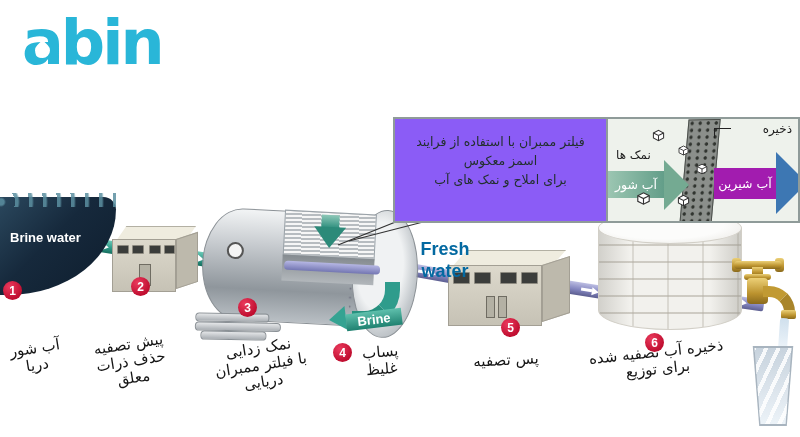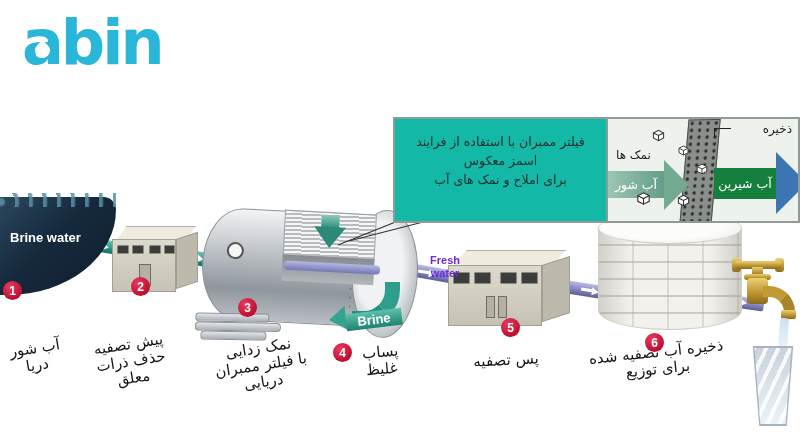--- a/index.html
+++ b/index.html
@@ -9,39 +9,39 @@
 
   
   .logo{left:22px;top:12px;font-size:62px;font-weight:800;letter-spacing:-3px;
         color:#29b6d8;line-height:1;z-index:20;}
   .logo-drop{left:13px;top:31px;width:15px;height:15px;background:#fff;
              border-radius:0 50% 50% 50%;transform:rotate(45deg);}
 
   
   .panel{left:393px;top:117px;width:407px;height:106px;display:flex;z-index:15;
          border:2px solid #8f9b99;box-sizing:border-box;}
-  .callout{width:213px;height:100%;background:#14b8a6;border-right:2px solid #8f9b99;
+  .callout{width:213px;height:100%;background:#8b5cf6;border-right:2px solid #8f9b99;
            box-sizing:border-box;direction:rtl;text-align:center;color:#22302d;
            font-size:12.5px;line-height:1.5;padding-top:14px;}
   .callout span{display:block;}
   .inset{position:relative;flex:1;background:#eef2ec;overflow:hidden;}
   .inset-label{color:#1c1c1c;font-size:12px;direction:rtl;}
   .membrane{left:76px;top:0px;width:30px;height:104px;background:#8b8f8b;
             border:1px solid #4c504c;transform:rotate(5deg) skewY(-6deg);
             background-image:radial-gradient(circle at 3px 3px,#30342f 1.4px,transparent 2px);
             background-size:8px 7px;}
   .bracket{left:106px;top:9px;width:16px;height:9px;border-left:1.5px solid #222;
            border-top:1.5px solid #222;}
   .iarrow-body{display:flex;align-items:center;justify-content:center;color:#fff;
                font-size:12.5px;direction:rtl;}
   .teal-body{left:0;top:52px;width:56px;height:27px;
              background:linear-gradient(90deg,#9cc6b2,#639e89);}
   .teal-head{left:56px;top:41px;width:0;height:0;border-top:25px solid transparent;
              border-bottom:25px solid transparent;border-left:25px solid #74aa92;}
-  .blue-body{left:106px;top:49px;width:62px;height:31px;background:#15803d;}
+  .blue-body{left:106px;top:49px;width:62px;height:31px;background:#a21caf;}
   .blue-head{left:168px;top:33px;width:0;height:0;border-top:31px solid transparent;
              border-bottom:31px solid transparent;border-left:31px solid #3d77b3;}
   .cube{position:absolute;}
 
   
   .sea{left:-6px;top:197px;width:122px;height:98px;z-index:4;
        background:linear-gradient(135deg,#2c4a60 0%,#16293c 45%,#0e1d2d 100%);
        border-radius:0 14px 120px 0 / 0 14px 95px 0;}
   .sea-wave{left:0;top:-4px;width:100%;height:14px;opacity:.85;
       background:repeating-radial-gradient(circle at 7px 9px,#5b8fa0 0 3px,rgba(0,0,0,0) 5px 14px);}
@@ -100,23 +100,23 @@
                border-bottom-right-radius:36px;box-sizing:border-box;}
   .brine-body{left:346px;top:311px;width:56px;height:17px;z-index:6;transform:rotate(-7deg);
               background:linear-gradient(#5fc0ad,#1f8170);display:flex;align-items:center;
               justify-content:center;}
   .brine-head{left:329px;top:307px;width:0;height:0;z-index:6;transform:rotate(-7deg);
               border-top:12px solid transparent;border-bottom:12px solid transparent;
               border-right:17px solid #35a392;}
   .brine-text{color:#fff;font-weight:bold;font-size:13px;font-family:"Liberation Sans",sans-serif;}
 
   
-  .freshwater-label{left:414px;top:239px;width:62px;color:#6d28d9;font-weight:bold;
-                    font-size:11px;line-height:1.2;z-index:9;text-align:center;
-                    font-family:"Liberation Sans",sans-serif;margin-top:15px;}
+  .freshwater-label{left:414px;top:239px;width:62px;color:#0369a1;font-weight:bold;
+                    font-size:18px;line-height:1.2;z-index:9;text-align:center;
+                    font-family:"Liberation Sans",sans-serif;}
   .freshwater-label span{display:block;}
 
   
   .tank{left:598px;top:212px;width:144px;height:120px;z-index:7;}
   .tank-body{left:0;top:16px;width:100%;height:102px;border:1px solid #d2cfc7;box-sizing:border-box;
      background:
        linear-gradient(90deg,rgba(150,148,140,.35),rgba(0,0,0,0) 22%,rgba(0,0,0,0) 78%,rgba(150,148,140,.4)),
        repeating-linear-gradient(to bottom,rgba(0,0,0,0) 0 15px,rgba(176,171,160,.55) 15px 17px),
        repeating-linear-gradient(to right,rgba(0,0,0,0) 0 33px,rgba(176,171,160,.35) 33px 35px),
        #f2f1ed;

